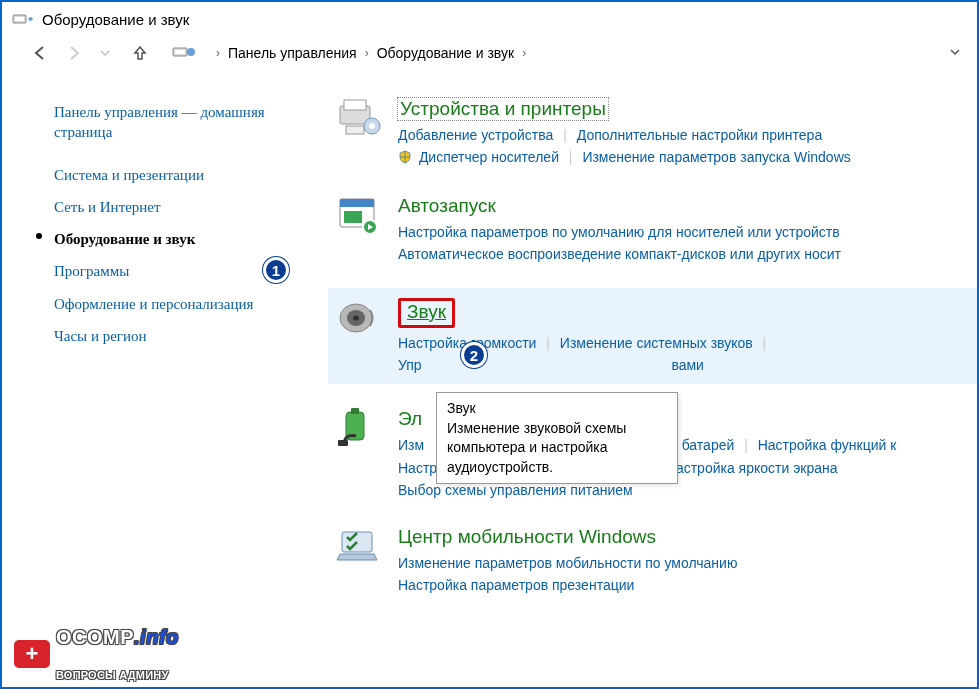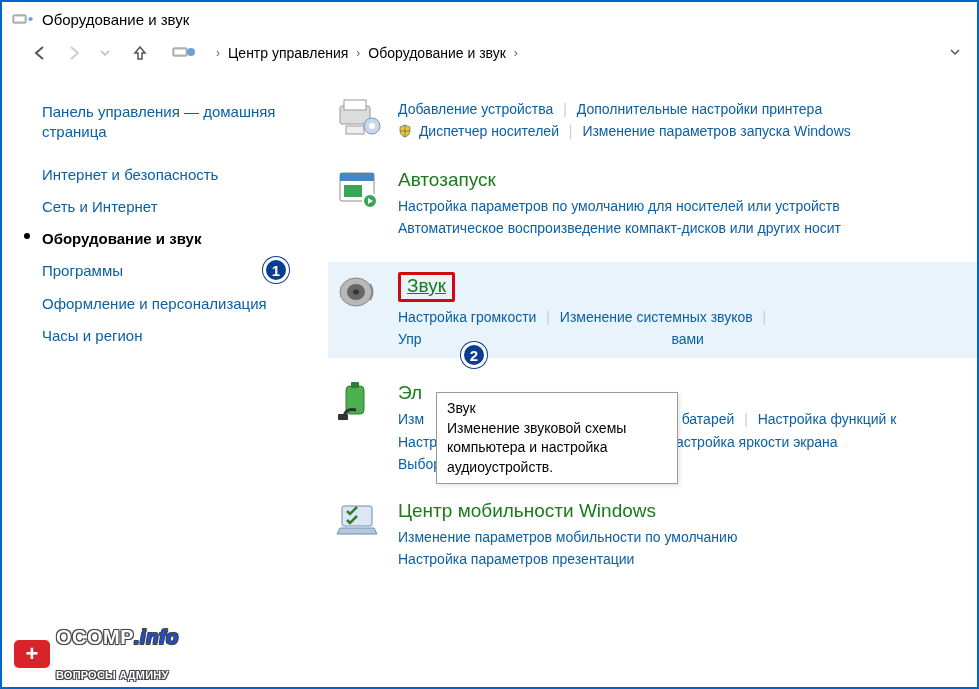--- a/index.html
+++ b/index.html
@@ -10,21 +10,21 @@
   .navbar { display: flex; align-items: center; padding: 4px 12px 10px 28px; gap: 10px; }
   .nav-arrow { width: 22px; height: 22px; display: flex; align-items: center; justify-content: center; color: #555; }
   .nav-arrow.dis { color: #bbb; }
   .nav-up { width: 20px; height: 20px; display: flex; align-items: center; justify-content: center; color: #555; margin: 0 4px; }
   .addr-icon { width: 24px; height: 22px; margin: 0 2px 0 8px; }
   .addr { display: flex; align-items: center; flex: 1; font-size: 14px; }
   .addr .chev { color: #666; padding: 0 8px; font-size: 12px; }
   .addr .seg { cursor: default; }
   .addr-drop { width: 16px; color: #555; text-align: center; padding-right: 8px;}
   .content { display: flex; padding: 22px 0 0 0; }
-  .sidebar { width: 290px; flex-shrink: 0; padding-left: 40px; padding-right: 12px; }
+  .sidebar { width: 290px; flex-shrink: 0; padding-left: 52px; padding-right: 12px; font-family: Liberation Serif, serif; }
   .sidebar .item { color: #0b5fa5; font-size: 15px; padding: 6px 0; cursor: default; line-height: 1.35; }
   .sidebar .item.sel { color: #000; font-weight: 700; position: relative; }
   .side-bullet { position: absolute; left: -18px; top: 10px; width: 6px; height: 6px; background: #000; border-radius: 50%; }
   .main { flex: 1; padding-left: 44px; }
   .cat { display: flex; margin-bottom: 22px; }
   .cat-icon { width: 48px; height: 48px; flex-shrink: 0; margin-right: 14px; }
   .cat-body { flex: 1; padding-top: 2px; }
   .cat-title { color: #1a7b1a; font-size: 19px; margin-bottom: 4px; display: inline-block; }
   .cat-links { font-size: 14px; line-height: 1.6; }
   .cat-links .lnk { color: #0b5fa5; white-space: nowrap; }
@@ -80,36 +80,36 @@
     </span>
   <span class="addr-icon">
     <svg width="24" height="20" viewBox="0 0 24 20">
         <rect x="1" y="6" width="14" height="8" rx="1" fill="#d9d9d9" stroke="#888"></rect>
         <rect x="3" y="8" width="10" height="4" fill="#fff"></rect>
         <circle cx="19" cy="10" r="4" fill="#6aa0d8"></circle>
       </svg>
   </span>
   <div class="addr">
     <span class="chev">›</span>
-    <span class="seg">Центр управления</span>
+    <span class="seg">Панель управления</span>
     <span class="chev">›</span>
     <span class="seg">Оборудование и звук</span>
     <span class="chev">›</span>
   </div>
   <span class="addr-drop"><svg width="12" height="12" viewBox="0 0 12 12">
         <path d="M2 4 L6 8 L10 4" stroke="#555" stroke-width="1.5" fill="none"></path>
       </svg></span>
 </div>
 
 <div class="content">
 
   <div class="sidebar">
     <div class="item">Панель управления — домашняя страница</div>
     <div style="height:10px"></div>
-    <div class="item">Интернет и безопасность</div>
+    <div class="item">Система и презентации</div>
     <div class="item">Сеть и Интернет</div>
     <div class="item sel" style="position:relative;">
       <span class="side-bullet"></span>
       <span>Оборудование и звук</span>
     </div>
     <div class="item">Программы</div>
     <div class="item">Оформление и персонализация</div>
     <div class="item">Часы и регион</div>
   </div>
 
@@ -119,20 +119,21 @@
       <div class="cat-icon">
         <svg width="46" height="44" viewBox="0 0 46 44">
             <rect x="4" y="10" width="30" height="18" rx="2" fill="#dcdcdc" stroke="#999"></rect>
             <rect x="8" y="4" width="22" height="10" fill="#fff" stroke="#999"></rect>
             <rect x="10" y="30" width="18" height="8" fill="#eee" stroke="#999"></rect>
             <circle cx="36" cy="30" r="8" fill="#c8d8e8" stroke="#7799bb"></circle>
             <circle cx="36" cy="30" r="3" fill="#fff"></circle>
           </svg>
       </div>
       <div class="cat-body">
+        <span class="cat-title dev-box">Устройства и принтеры</span>
         <div class="cat-links">
           <span class="lnk">Добавление устройства</span>
           <span class="sep">|</span>
           <span class="lnk">Дополнительные настройки принтера</span><br>
           <span class="shield"><svg width="14" height="14" viewBox="0 0 14 14">
                 <path d="M7 1 L12 3 V7 C12 10 9.5 12.5 7 13 C4.5 12.5 2 10 2 7 V3 Z" fill="#f5c518" stroke="#1560bd" stroke-width="0.6"></path>
                 <path d="M7 1 L7 13" stroke="#1560bd" stroke-width="0.6"></path>
                 <path d="M2 7 H12" stroke="#1560bd" stroke-width="0.6"></path>
               </svg></span>
           <span class="lnk">Диспетчер носителей</span>

